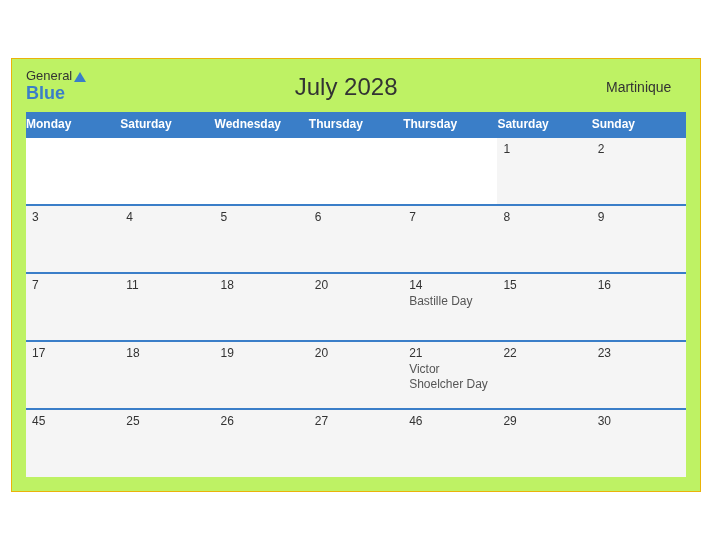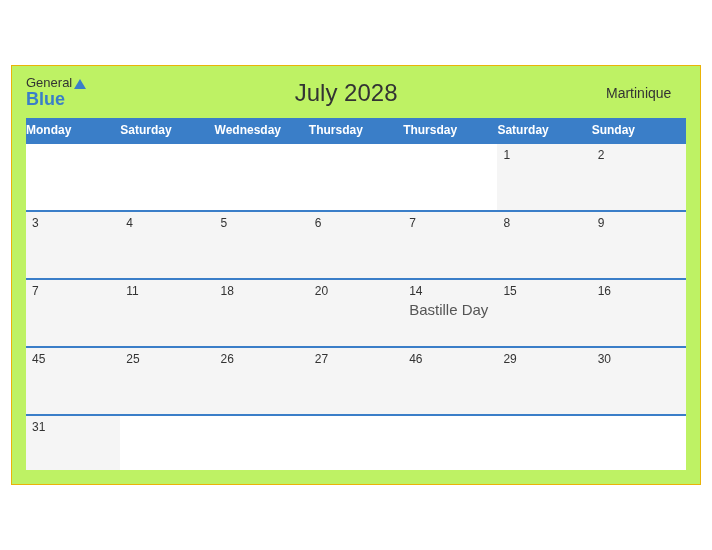--- a/index.html
+++ b/index.html
@@ -89,21 +89,21 @@
       background: #fff;
       border-top: 2px solid #3a7ec8;
     }
     .day-number {
       font-size: 12px;
       color: #333;
       display: block;
       margin-bottom: 2px;
     }
     .event-label {
-      font-size: 15px;
+      font-size: 12px;
       color: #555;
       display: block;
       line-height: 1.3;
     }
     .last-row td {
       height: 55px;
     }
   </style>
 </head>
 <body>
@@ -188,47 +188,60 @@
           </td>
           <td>
             <span class="day-number">15</span>
           </td>
           <td>
             <span class="day-number">16</span>
           </td>
         </tr>
         <tr>
           <td>
+            <span class="day-number">17</span>
+          </td>
+          <td>
+            <span class="day-number">18</span>
+          </td>
+          <td>
+            <span class="day-number">19</span>
+          </td>
+          <td>
+            <span class="day-number">20</span>
+          </td>
+          <td>
+            <span class="day-number">21</span>
+            <span class="event-label">Victor Shoelcher Day</span>
+          </td>
+          <td>
+            <span class="day-number">22</span>
+          </td>
+          <td>
+            <span class="day-number">23</span>
+          </td>
+        </tr>
+        <tr>
+          <td>
             <span class="day-number">45</span>
           </td>
           <td>
             <span class="day-number">25</span>
           </td>
           <td>
             <span class="day-number">26</span>
           </td>
           <td>
             <span class="day-number">27</span>
           </td>
           <td>
             <span class="day-number">46</span>
           </td>
           <td>
             <span class="day-number">29</span>
           </td>
           <td>
             <span class="day-number">30</span>
           </td>
-        </tr>
-        <tr class="last-row">
-          <td>
-            <span class="day-number">31</span>
-          </td>
-          <td class="empty"></td>
-          <td class="empty"></td>
-          <td class="empty"></td>
-          <td class="empty"></td>
-          <td class="empty"></td>
-          <td class="empty"></td>
         </tr>
       </tbody>
   </table>
 </div>
 
 </body></html>

